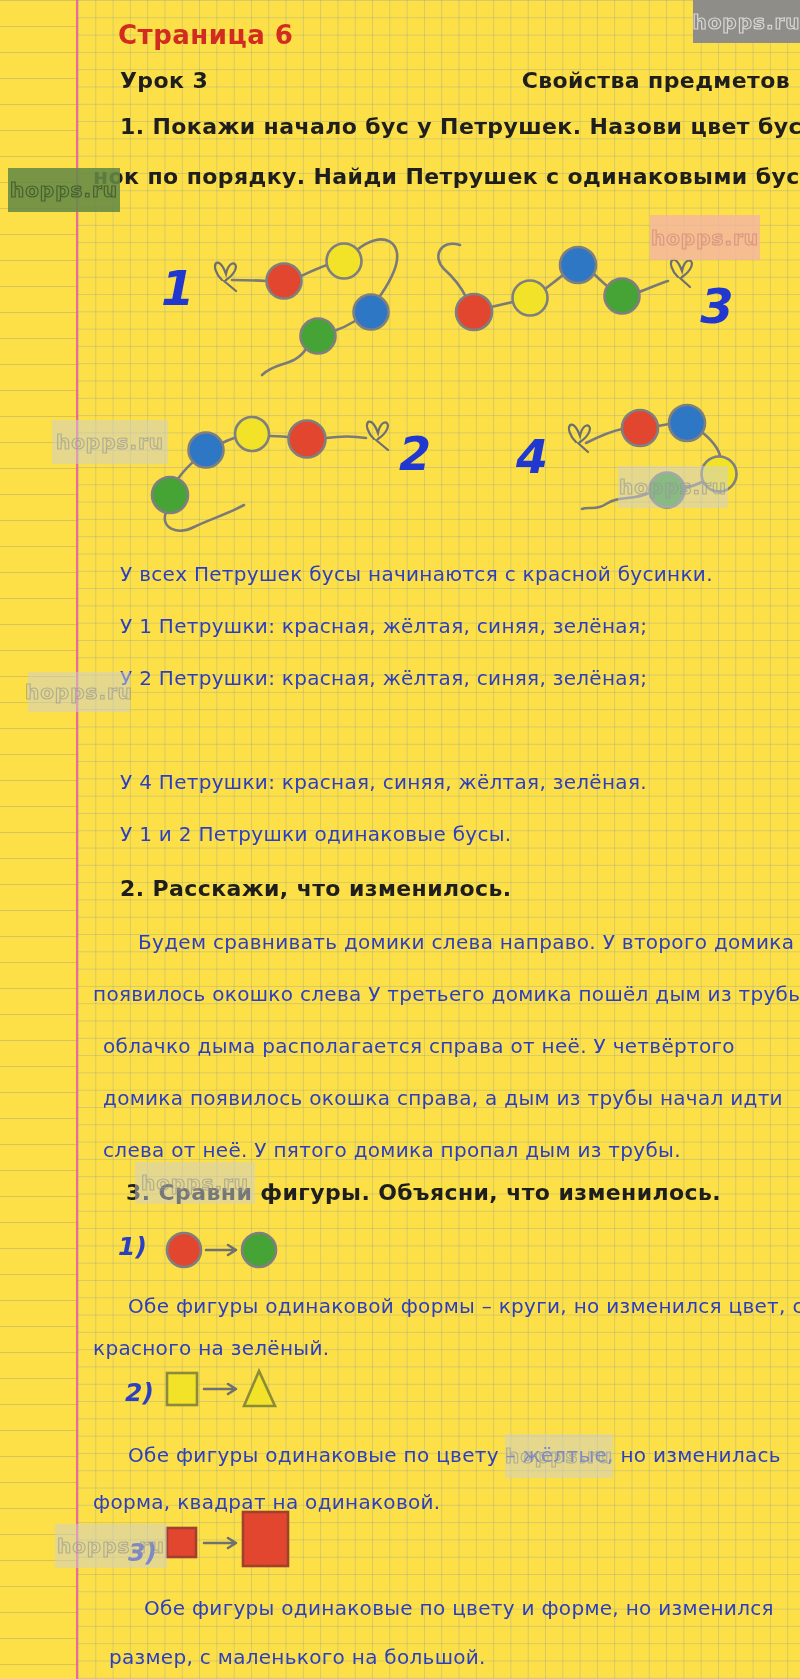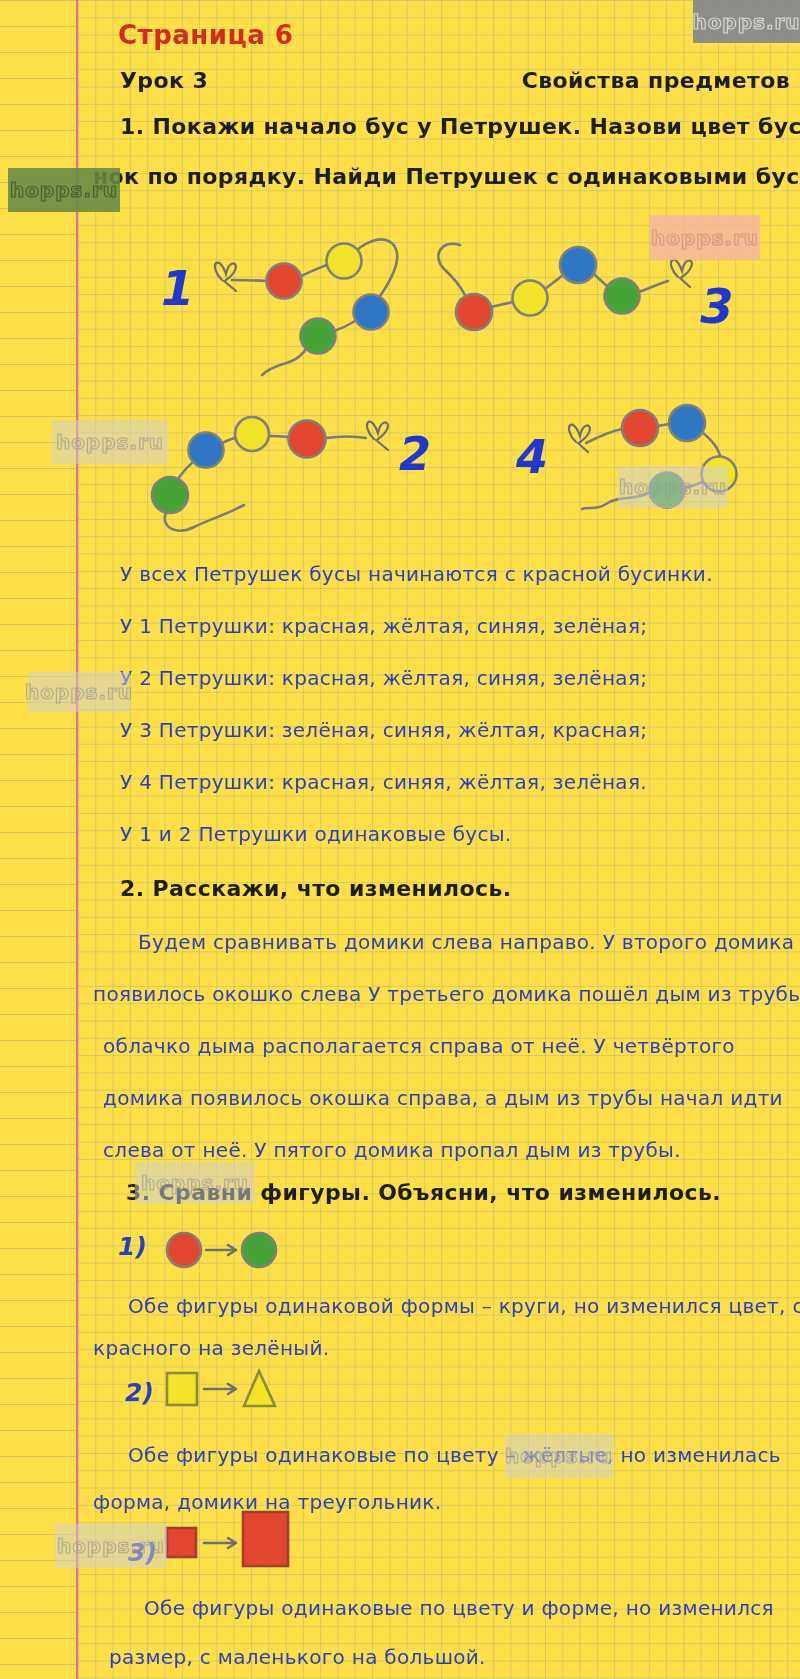--- a/index.html
+++ b/index.html
@@ -115,21 +115,20 @@
     <path class="string" d="M561,90 C 544,98 532,92 518,101 C 508,108 500,103 494,106"></path>
     <circle class="bead" cx="552" cy="25" r="18" fill="#e2462e"></circle>
     <circle class="bead" cx="599" cy="20" r="18" fill="#2d77c4"></circle>
     <circle class="bead" cx="631" cy="71" r="17.5" fill="#f2e328"></circle>
     <circle class="bead" cx="579" cy="87" r="17.5" fill="#45a435"></circle>
   </svg>
 
   <div class="line hw-blue" style="left:120px; top:562px;">У всех Петрушек бусы начинаются с красной бусинки.</div>
   <div class="line hw-blue" style="left:120px; top:614px;">У 1 Петрушки: красная, жёлтая, синяя, зелёная;</div>
   <div class="line hw-blue" style="left:120px; top:666px;">У 2 Петрушки: красная, жёлтая, синяя, зелёная;</div>
-  <div class="line hw-blue" style="left:120px; top:718px;">У 3 Петрушки: зелёная, синяя, жёлтая, красная;</div>
   <div class="line hw-blue" style="left:120px; top:770px;">У 4 Петрушки: красная, синяя, жёлтая, зелёная.</div>
   <div class="line hw-blue" style="left:120px; top:822px;">У 1 и 2 Петрушки одинаковые бусы.</div>
 
   <div class="line hw-black" style="left:120px; top:876px;">2. Расскажи, что изменилось.</div>
   <div class="line hw-blue" style="left:138px; top:930px;">Будем сравнивать домики слева направо. У второго домика</div>
   <div class="line hw-blue" style="left:93px;  top:982px;">появилось окошко слева У третьего домика пошёл дым из трубы и</div>
   <div class="line hw-blue" style="left:103px; top:1034px;">облачко дыма располагается справа от неё. У четвёртого</div>
   <div class="line hw-blue" style="left:103px; top:1086px;">домика появилось окошка справа, а дым из трубы начал идти</div>
   <div class="line hw-blue" style="left:103px; top:1138px;">слева от неё. У пятого домика пропал дым из трубы.</div>
 
@@ -144,21 +143,21 @@
   <div class="line hw-blue" style="left:128px; top:1294px;">Обе фигуры одинаковой формы – круги, но изменился цвет, с</div>
   <div class="line hw-blue" style="left:93px;  top:1336px;">красного на зелёный.</div>
 
   <div class="line item-label" style="left:125px; top:1378px;">2)</div>
   <svg style="left:160px; top:1368px;" width="130" height="45" viewBox="0 0 130 45">
     <rect class="shape" x="7" y="5" width="30" height="32" stroke="#8b8b3a" fill="#f2e328"></rect>
     <path class="arrow" d="M44,21 H76 M76,21 l-8,-5 M76,21 l-8,5"></path>
     <polygon class="shape" points="99,3 84,38 115,38" stroke="#8b8b3a" fill="#f2e328"></polygon>
   </svg>
   <div class="line hw-blue" style="left:128px; top:1443px;">Обе фигуры одинаковые по цвету – жёлтые, но изменилась</div>
-  <div class="line hw-blue" style="left:93px;  top:1490px;">форма, домики на треугольник.</div>
+  <div class="line hw-blue" style="left:93px;  top:1490px;">форма, квадрат на одинаковой.</div>
 
   <div class="line item-label" style="left:128px; top:1538px;">3)</div>
   <svg style="left:160px; top:1506px;" width="140" height="66" viewBox="0 0 140 66">
     <rect class="shape" x="7" y="22" width="29" height="29" stroke="#a04030" fill="#e2462e"></rect>
     <path class="arrow" d="M44,37 H76 M76,37 l-8,-5 M76,37 l-8,5"></path>
     <rect class="shape" x="83" y="6" width="45" height="54" stroke="#a04030" fill="#e2462e"></rect>
   </svg>
   <div class="line hw-blue" style="left:144px; top:1596px;">Обе фигуры одинаковые по цвету и форме, но изменился</div>
   <div class="line hw-blue" style="left:93px;  top:1645px;margin-left:16px;">размер, с маленького на большой.</div>
 

